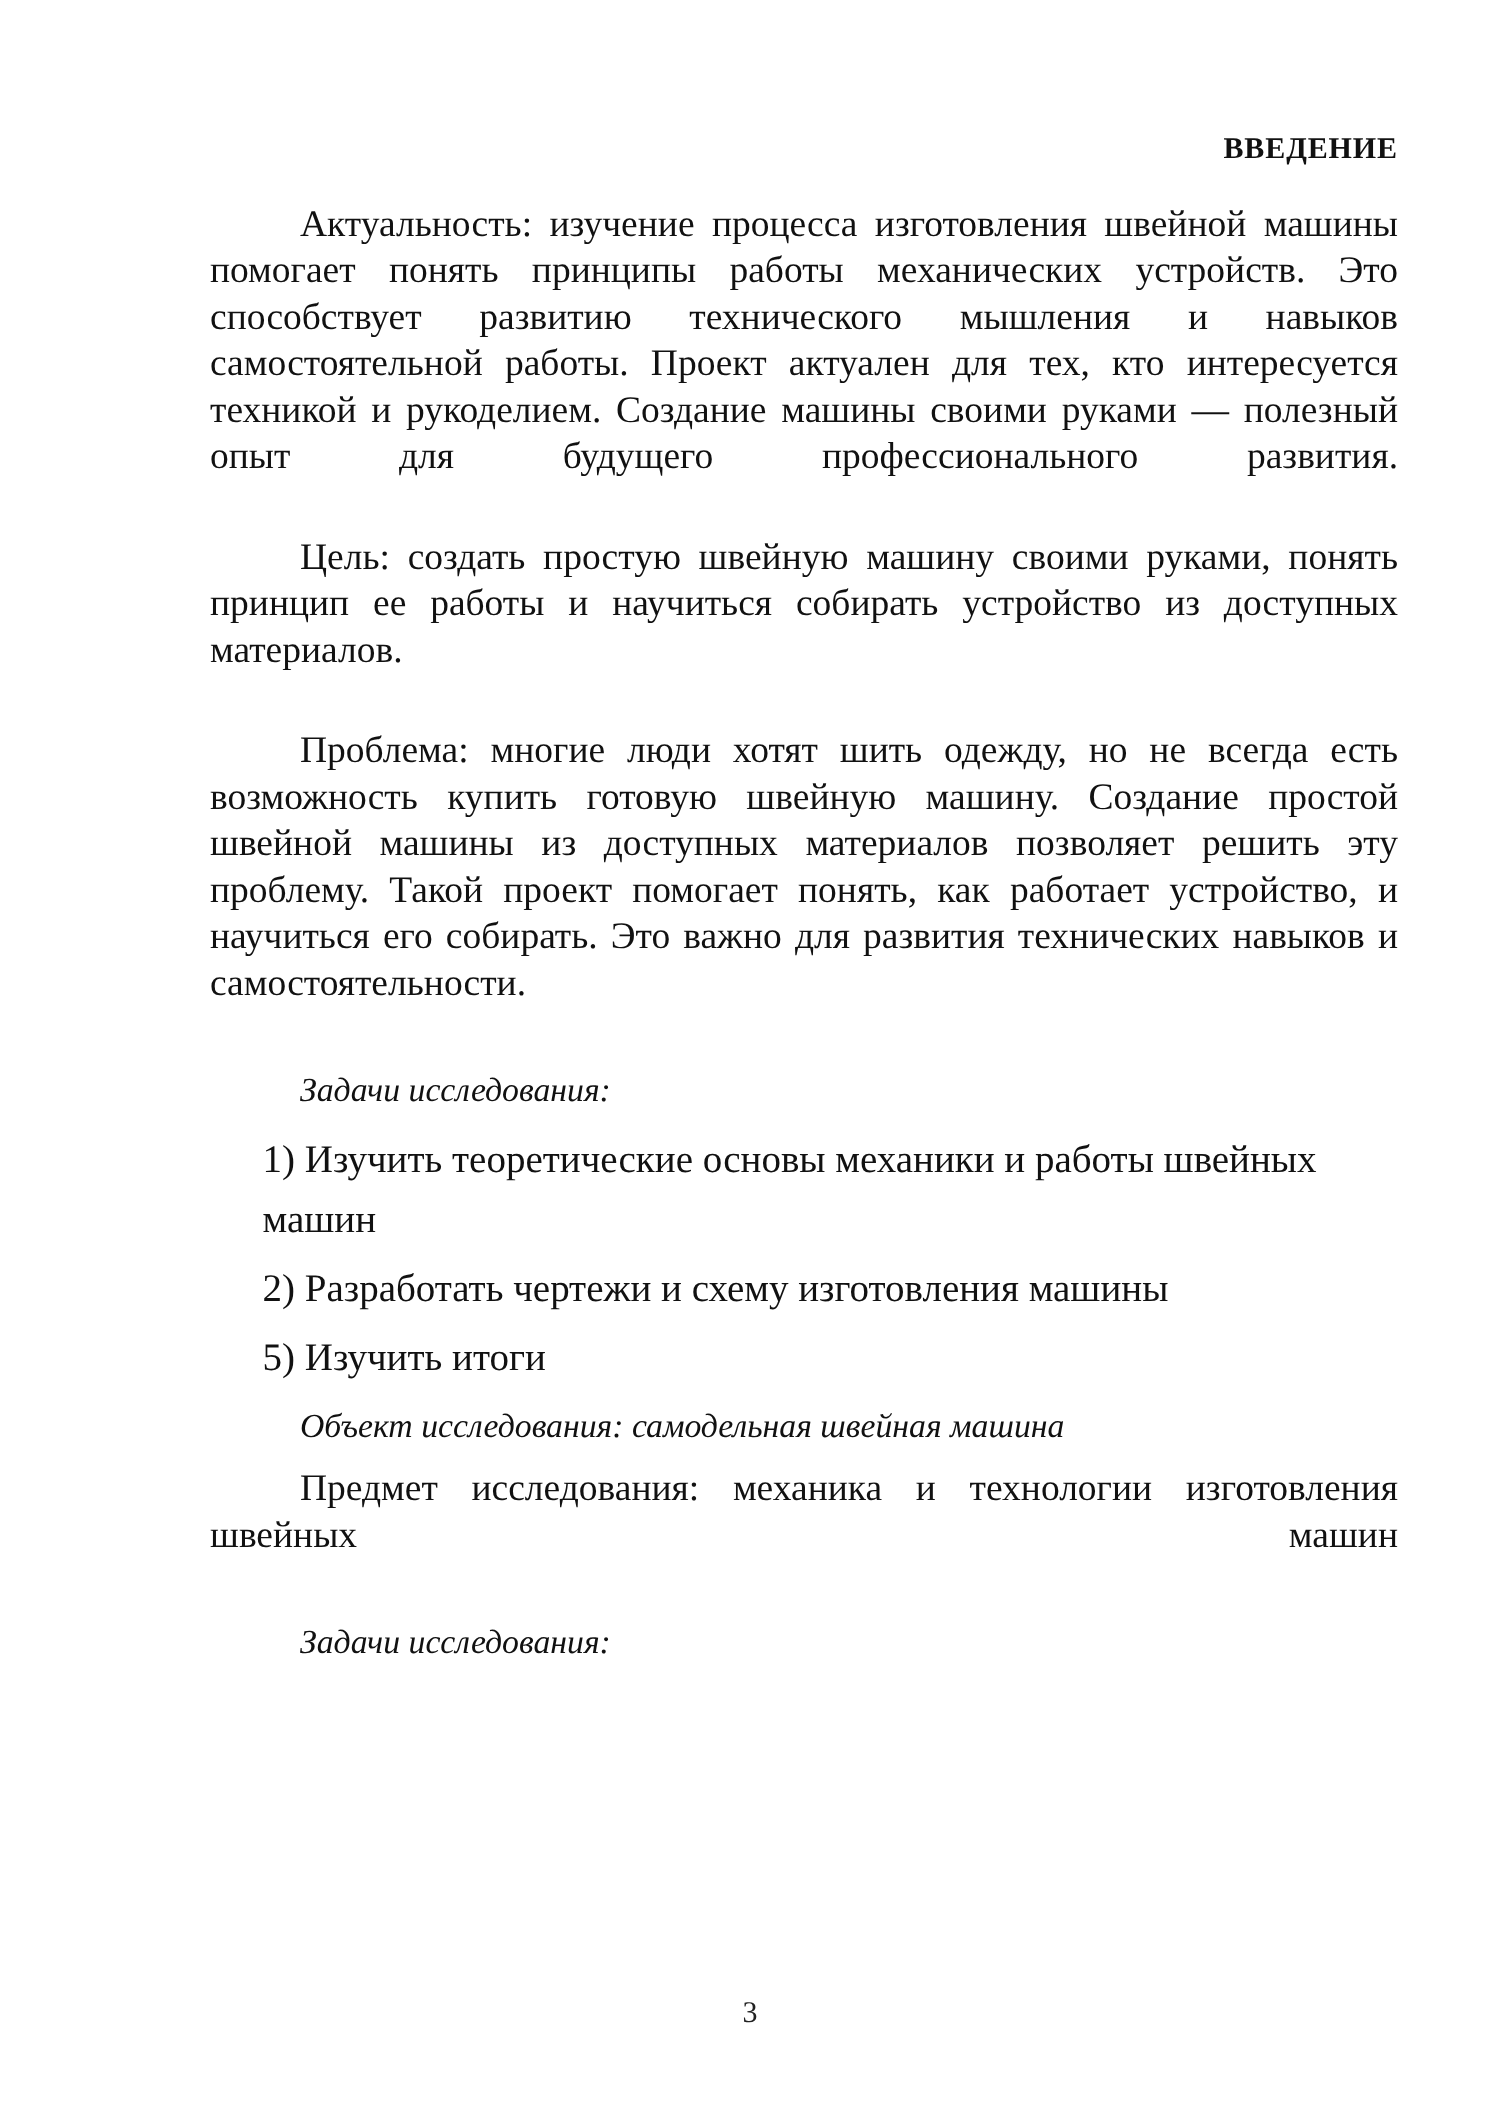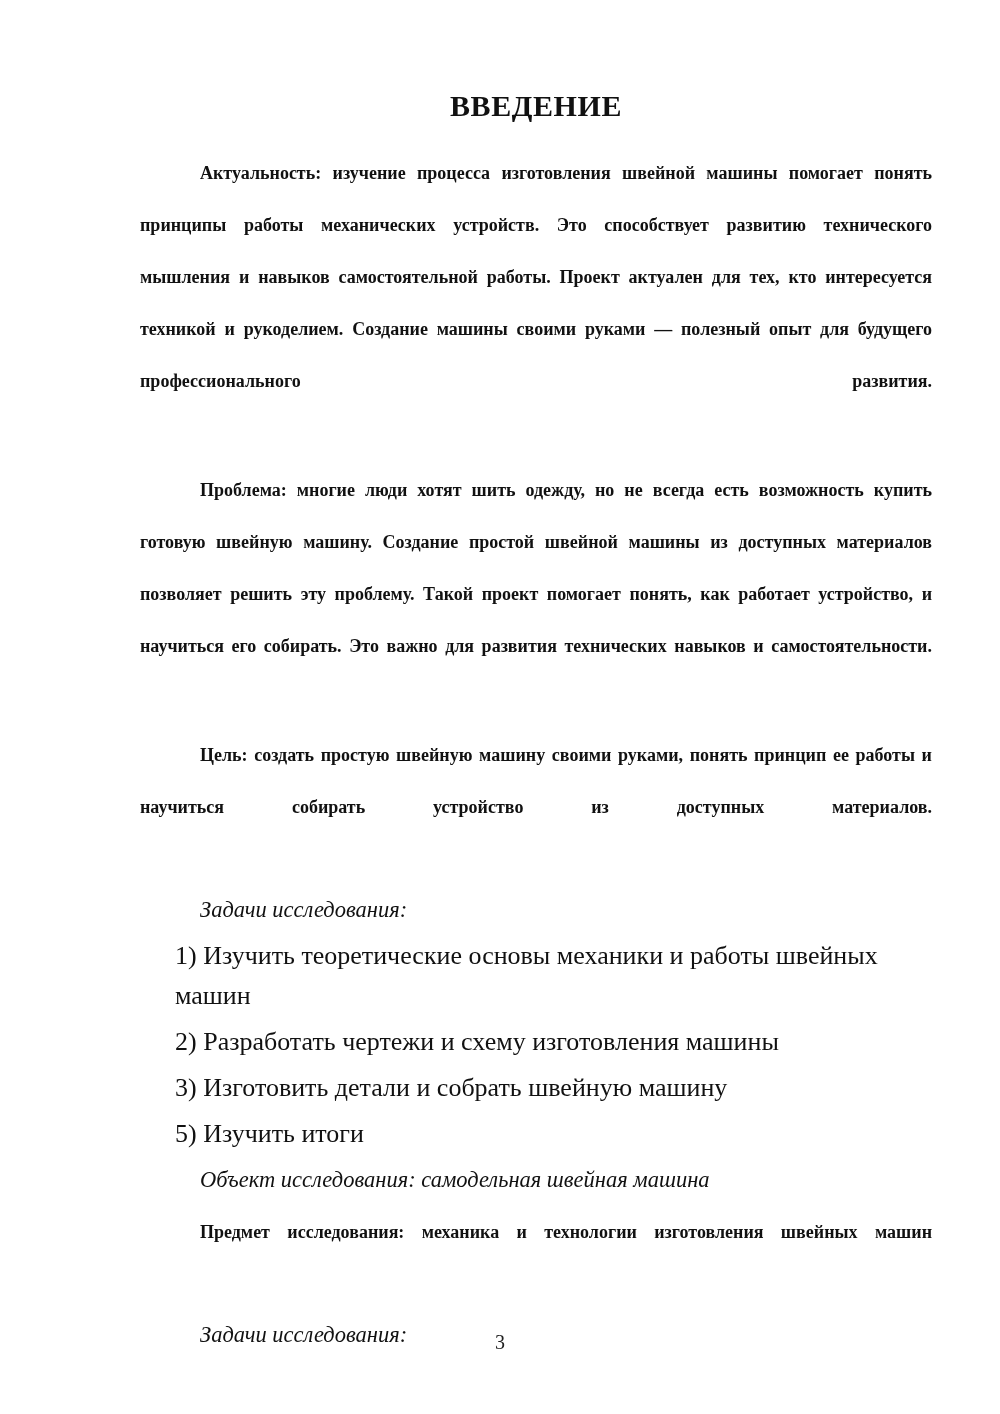--- a/index.html
+++ b/index.html
@@ -28,37 +28,36 @@
   }
 
   .content {
     position: absolute;
     left: 140px;
     top: 86px;
     width: 792px;
   }
 
   .doc-title {
-    font-size: 30px;
+    font-size: 20px;
     font-weight: bold;
-    text-align: center;
+    text-align: right;
     letter-spacing: 0.6px;
     margin: 0 0 22px 0;
     line-height: 1.3;
   }
 
   .para {
-    font-size: 18px;
-    line-height: 52px;
+    font-size: 25px;
+    line-height: 31px;
     text-align: justify;
     text-justify: inter-word;
     text-indent: 60px;
     margin: 0 0 5px 0;
     hyphens: none;
-    font-weight: bold;
   }
 
   
   .para::after {
     content: "";
     display: inline-block;
     width: 100%;
   }
 
   .subhead {
@@ -99,38 +98,34 @@
 <body>
 
 <div class="page">
 
   <div class="content">
 
     <h1 class="doc-title">ВВЕДЕНИЕ</h1>
 
     <p class="para">Актуальность: изучение процесса изготовления швейной машины помогает понять принципы работы механических устройств. Это способствует развитию технического мышления и навыков самостоятельной работы. Проект актуален для тех, кто интересуется техникой и рукоделием. Создание машины своими руками — полезный опыт для будущего профессионального развития.</p>
 
+    <p class="para">Цель: создать простую швейную машину своими руками, понять принцип ее работы и научиться собирать устройство из доступных материалов.</p>
+
     <p class="para">Проблема: многие люди хотят шить одежду, но не всегда есть возможность купить готовую швейную машину. Создание простой швейной машины из доступных материалов позволяет решить эту проблему. Такой проект помогает понять, как работает устройство, и научиться его собирать. Это важно для развития технических навыков и самостоятельности.</p>
-
-    <p class="para">Цель: создать простую швейную машину своими руками, понять принцип ее работы и научиться собирать устройство из доступных материалов.</p>
 
     <p class="subhead">Задачи исследования:</p>
 
     <ul class="list">
       <li class="list-item">
         <span>1) </span>
         <span>Изучить теоретические основы механики и работы швейных машин</span>
       </li>
       <li class="list-item">
         <span>2) </span>
         <span>Разработать чертежи и схему изготовления машины</span>
-      </li>
-      <li class="list-item">
-        <span>3) </span>
-        <span>Изготовить детали и собрать швейную машину</span>
       </li>
       <li class="list-item">
         <span>5) </span>
         <span>Изучить итоги</span>
       </li>
     </ul>
 
     <p class="subhead">Объект исследования: самодельная швейная машина</p>
 
     <p class="para">Предмет исследования: механика и технологии изготовления швейных машин</p>

